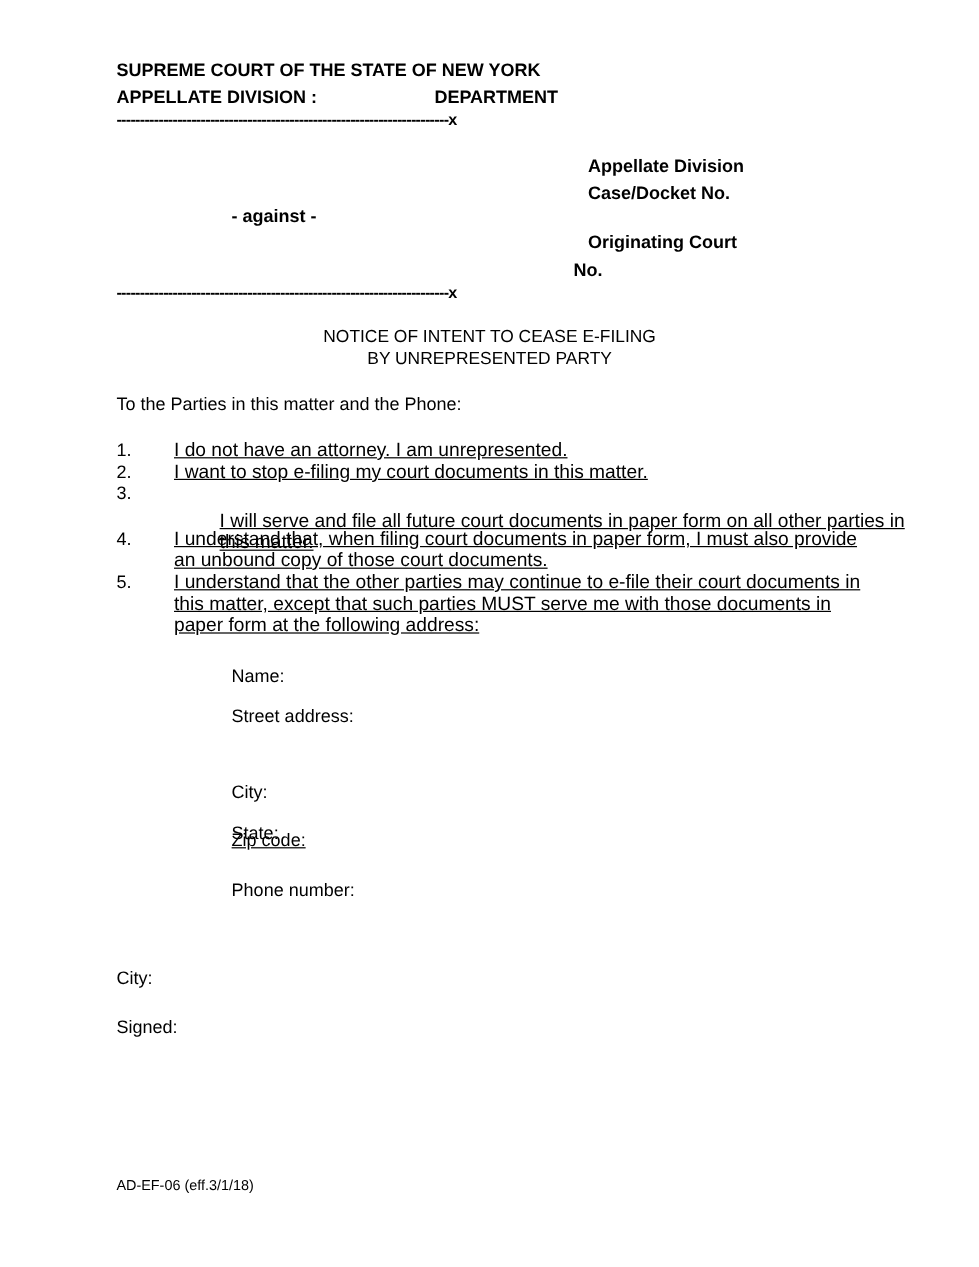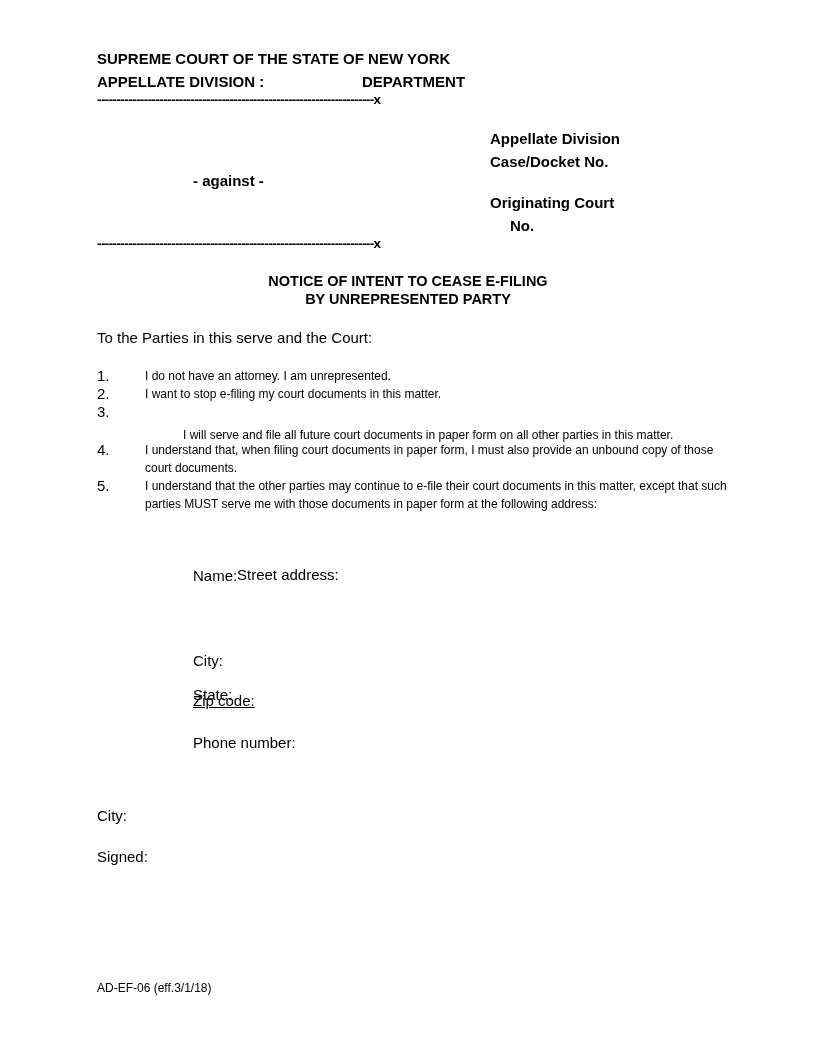--- a/index.html
+++ b/index.html
@@ -2,64 +2,64 @@
 <html><head>
 <meta charset="utf-8">
 <style>
   html, body { margin: 0; padding: 0; background: #ffffff; }
   body { width: 816px; height: 1056px; position: relative; overflow: hidden;
          font-family: "Liberation Sans", sans-serif; color: #000; }
   .abs { position: absolute; white-space: nowrap; }
   .hdr { font-size: 15px; font-weight: bold; text-align: center; }
   .dash { font-size: 13.5px; font-weight: bold; letter-spacing: -0.6px; }
   .body-txt { font-size: 15px; }
-  .title { font-size: 14.5px; font-weight: bold; text-align: center; width: 816px; left: 0; }
+  .title { font-size: 14.5px; font-weight: normal; text-align: center; width: 816px; left: 0; }
   .num { position: absolute; left: 97px; font-size: 15px; }
-  .item { position: absolute; left: 145px; width: 590px; font-size: 12px; line-height: 18px; white-space: normal; }
+  .item { position: absolute; left: 145px; width: 590px; font-size: 16px; line-height: 18px; white-space: normal; text-decoration: underline; }
   .footer { font-size: 12px; }
 </style>
 </head>
 <body>
 
 <div class="abs hdr" style="left:97px; top:50px;">SUPREME COURT OF THE STATE OF NEW YORK</div>
 <div class="abs hdr" style="left:97px; top:73px;">APPELLATE DIVISION :</div>
 <div class="abs hdr" style="left:362px; top:73px;">DEPARTMENT</div>
 <div class="abs dash" style="left:97px; top:92px;">-----------------------------------------------------------------------x</div>
 
 <div class="abs hdr" style="left:490px; top:130px;">Appellate Division</div>
 <div class="abs hdr" style="left:490px; top:153px;">Case/Docket No.</div>
 <div class="abs hdr" style="left:193px; top:172px;">- against -</div>
 <div class="abs hdr" style="left:490px; top:194px;">Originating Court</div>
-<div class="abs hdr" style="left:510px; top:217px;">No.</div>
+<div class="abs hdr" style="left:478px; top:217px;">No.</div>
 <div class="abs dash" style="left:97px; top:236px;">-----------------------------------------------------------------------x</div>
 
 <div class="abs title" style="top:273px;">NOTICE OF INTENT TO CEASE E-FILING</div>
 <div class="abs title" style="top:291px;">BY UNREPRESENTED PARTY</div>
 
-<div class="abs body-txt" style="left:97px; top:329px;">To the Parties in this serve and the Court:</div>
+<div class="abs body-txt" style="left:97px; top:329px;">To the Parties in this matter and the Phone:</div>
 
 <div>
   <div class="num" style="top:367px;">1.</div>
   <div class="item" style="top:367px;">I do not have an attorney. I am unrepresented.</div>
 
   <div class="num" style="top:385px;">2.</div>
   <div class="item" style="top:385px;">I want to stop e-filing my court documents in this matter.</div>
 
   <div class="num" style="top:403px;">3.</div>
   <div class="item" style="top:426px;margin-left:38px;">I will serve and file all future court documents in paper form on all other parties in this matter.</div>
 
   <div class="num" style="top:441px;">4.</div>
   <div class="item" style="top:441px;">I understand that, when filing court documents in paper form, I must also provide an unbound copy of those court documents.</div>
 
   <div class="num" style="top:477px;">5.</div>
   <div class="item" style="top:477px;">I understand that the other parties may continue to e-file their court documents in this matter, except that such parties MUST serve me with those documents in paper form at the following address:</div>
 </div>
 
-<div class="abs body-txt" style="left:193px; top:555px;margin-top:12px;">Name:</div>
-<div class="abs body-txt" style="left:193px; top:566px;margin-left:44px;">Street address:</div>
+<div class="abs body-txt" style="left:193px; top:555px;">Name:</div>
+<div class="abs body-txt" style="left:193px; top:589px;">Street address:</div>
 <div class="abs body-txt" style="left:193px; top:652px;">City:</div>
 <div class="abs body-txt" style="left:193px; top:686px;">State:</div>
 <div class="abs body-txt" style="left:193px; top:692px;text-decoration:underline;">Zip code:</div>
 <div class="abs body-txt" style="left:193px; top:734px;">Phone number:</div>
 
 <div class="abs body-txt" style="left:97px; top:807px;">City:</div>
 <div class="abs body-txt" style="left:97px; top:848px;">Signed:</div>
 
 <div class="abs footer" style="left:97px; top:981px;">AD-EF-06 (eff.3/1/18)</div>
 

